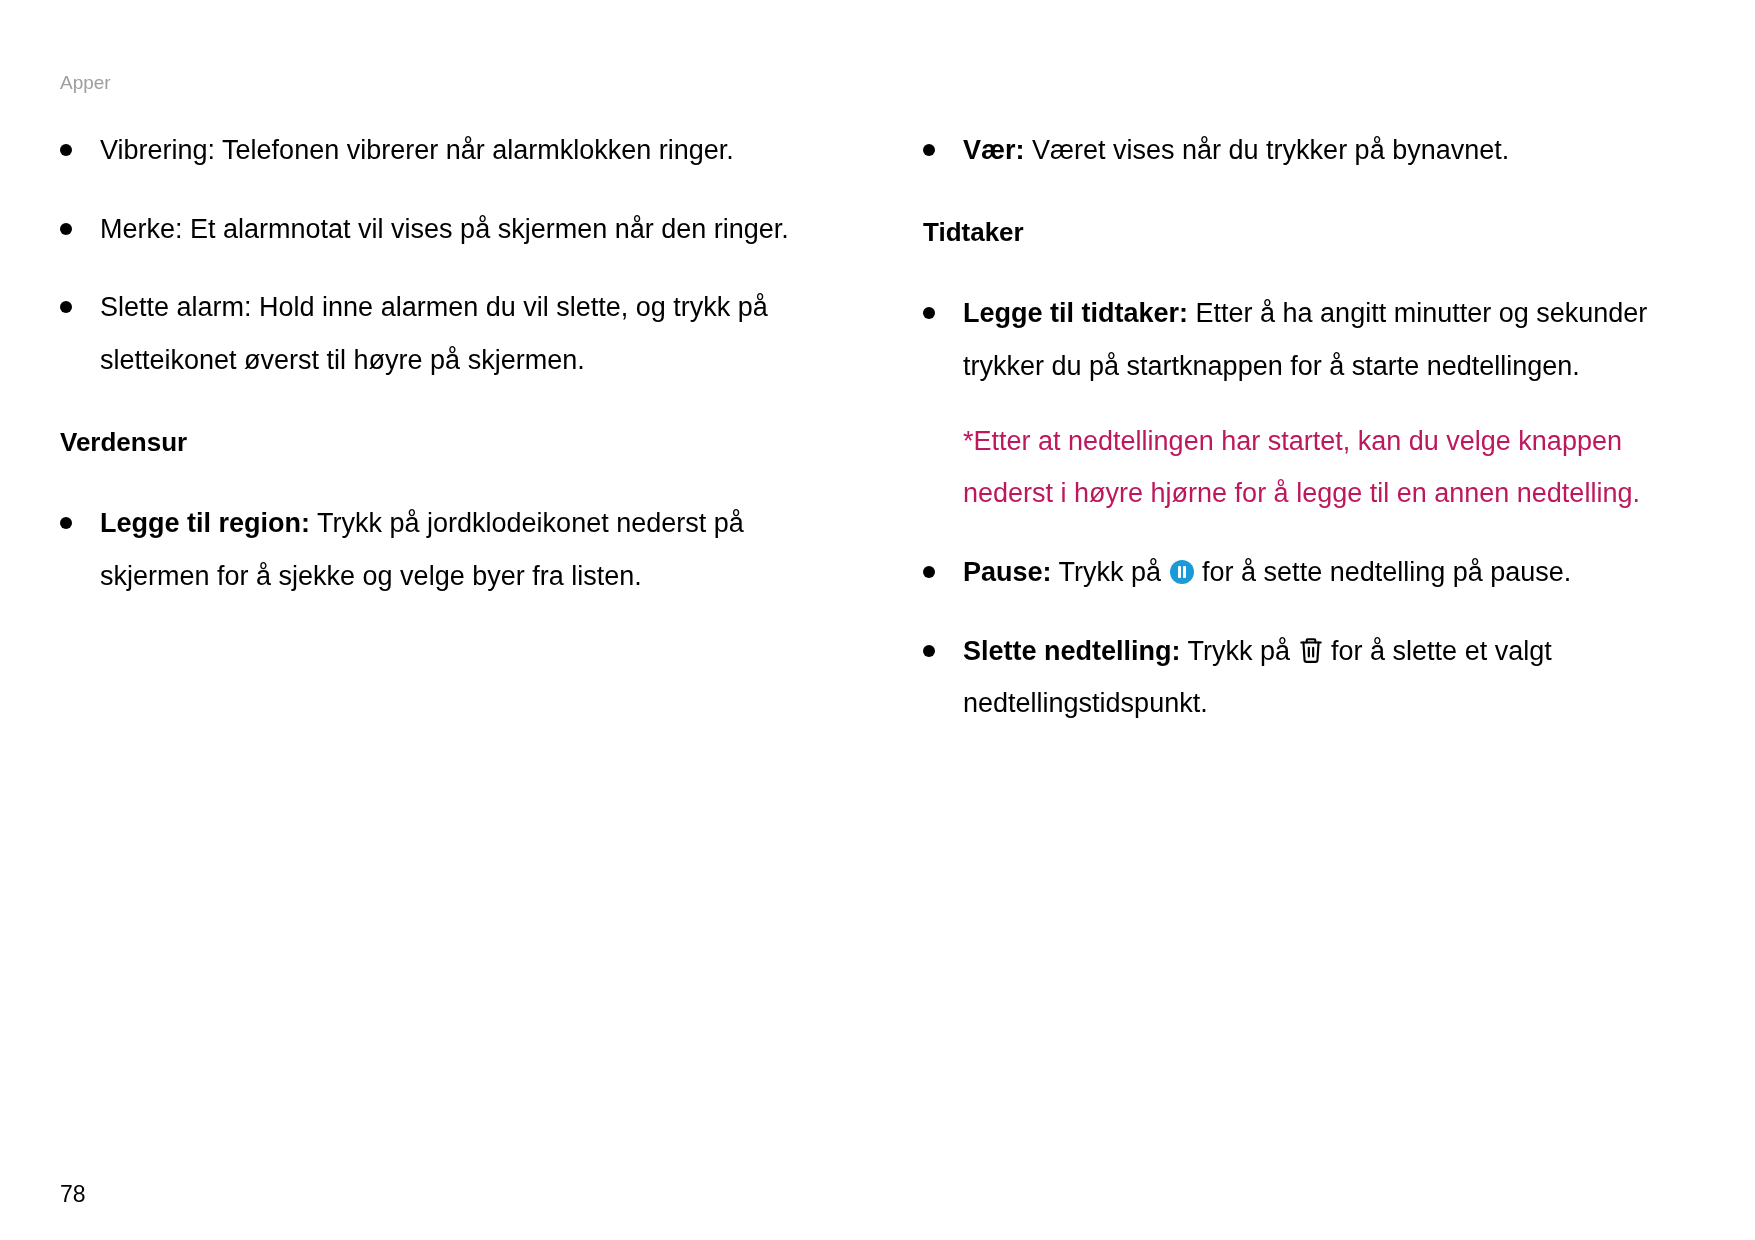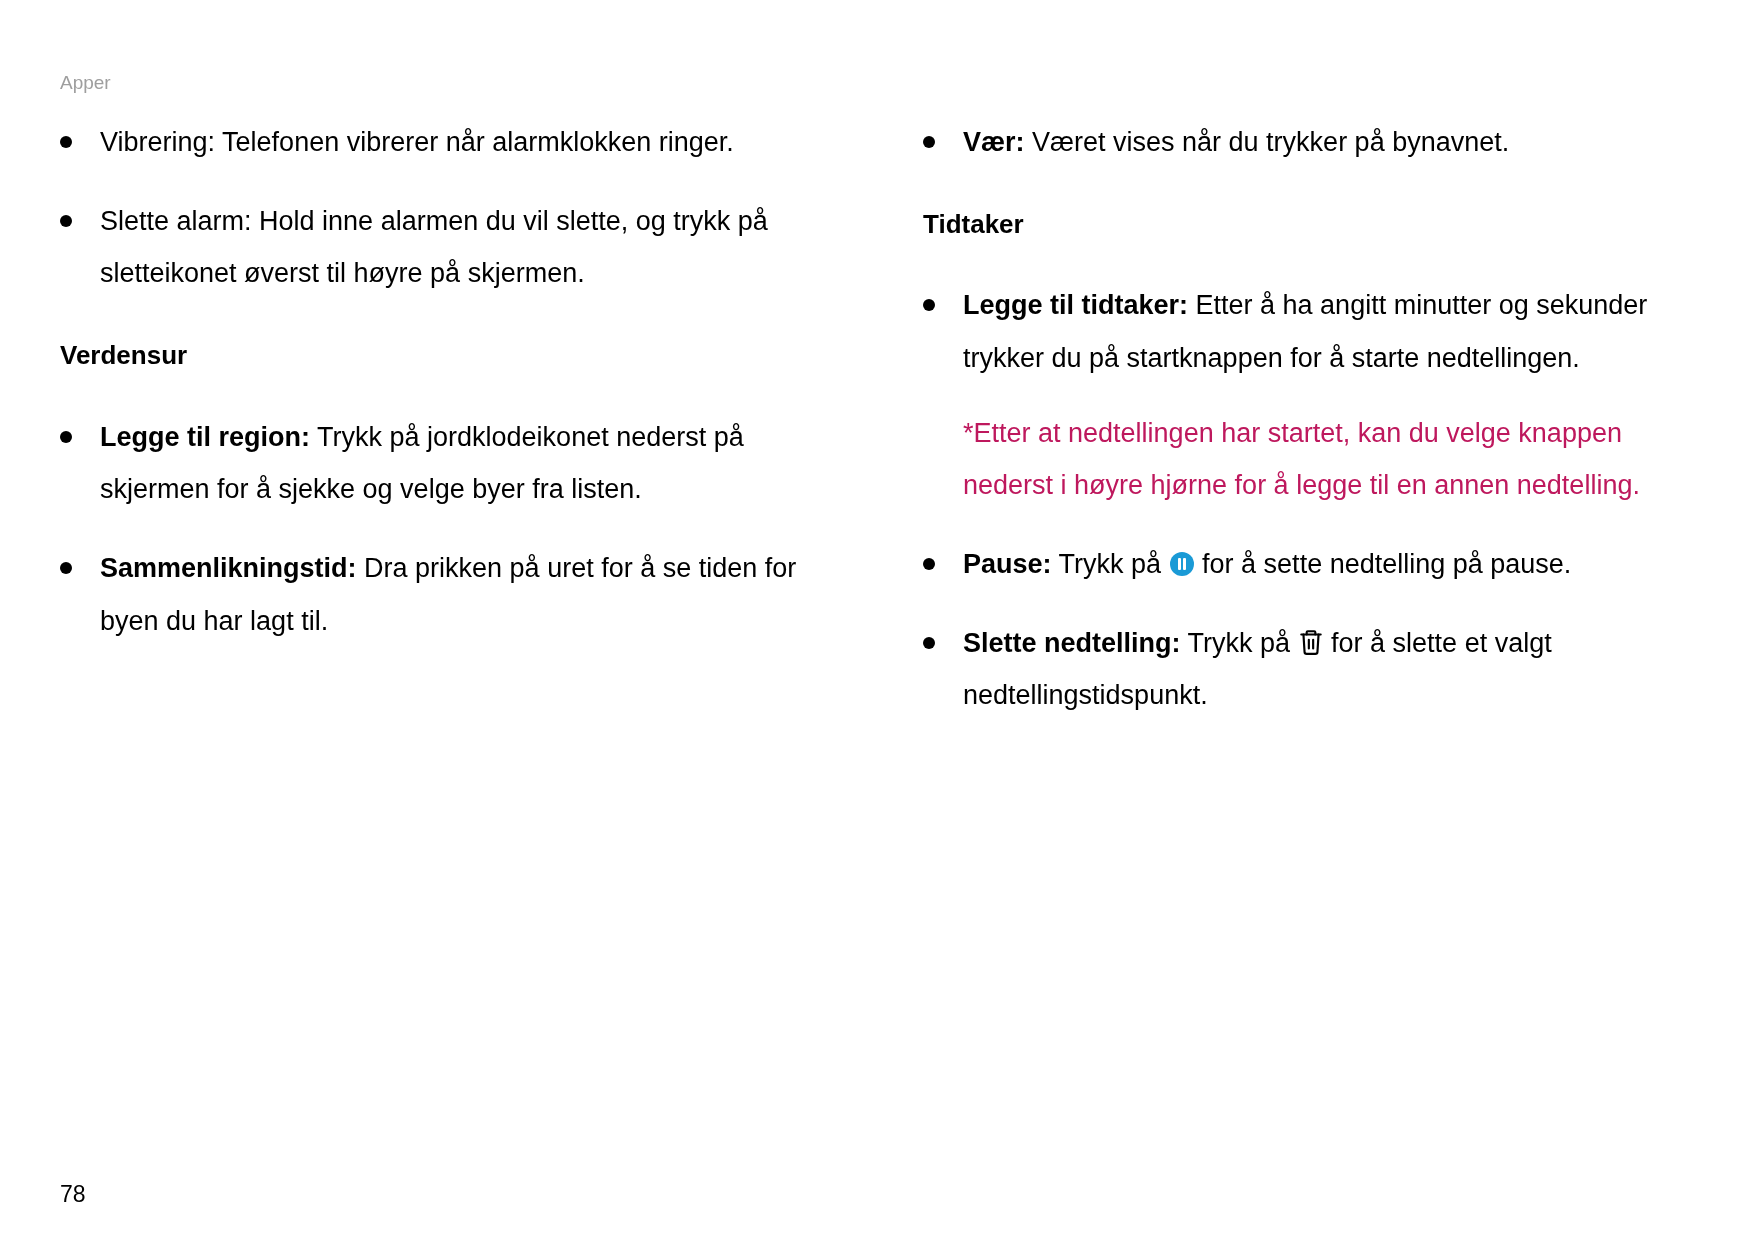--- a/index.html
+++ b/index.html
@@ -16,21 +16,21 @@
     box-sizing: border-box;
     width: 1755px;
     height: 1240px;
     padding: 72px 60px 40px 60px;
     position: relative;
   }
   .header-label {
     font-size: 19px;
     color: #9e9e9e;
     font-weight: 400;
-    margin-bottom: 22px;
+    margin-bottom: 30px;
   }
   .columns {
     display: flex;
     gap: 91px;
   }
   .col {
     width: 48%;
     font-size: 27px;
     line-height: 1.95;
     color: #000;
@@ -95,32 +95,32 @@
   <div class="header-label">Apper</div>
 
   <div class="columns">
 
     <div class="col">
       <ul>
         <li class="bullet">
           <span>Vibrering: Telefonen vibrerer når alarmklokken ringer.</span>
         </li>
         <li class="bullet">
+          <span>Merke: Et alarmnotat vil vises på skjermen når den ringer.</span>
+        </li>
+        <li class="bullet">
           <span>Slette alarm: Hold inne alarmen du vil slette, og trykk på sletteikonet øverst til høyre på skjermen.</span>
         </li>
       </ul>
 
       <h2 class="section">Verdensur</h2>
 
       <ul>
         <li class="bullet">
           <span class="bold">Legge til region:</span><span> Trykk på jordklodeikonet nederst på skjermen for å sjekke og velge byer fra listen.</span>
-        </li>
-        <li class="bullet">
-          <span class="bold">Sammenlikningstid:</span><span> Dra prikken på uret for å se tiden for byen du har lagt til.</span>
         </li>
       </ul>
     </div>
 
     <div class="col">
       <ul>
         <li class="bullet">
           <span class="bold">Vær:</span><span> Været vises når du trykker på bynavnet.</span>
         </li>
       </ul>

